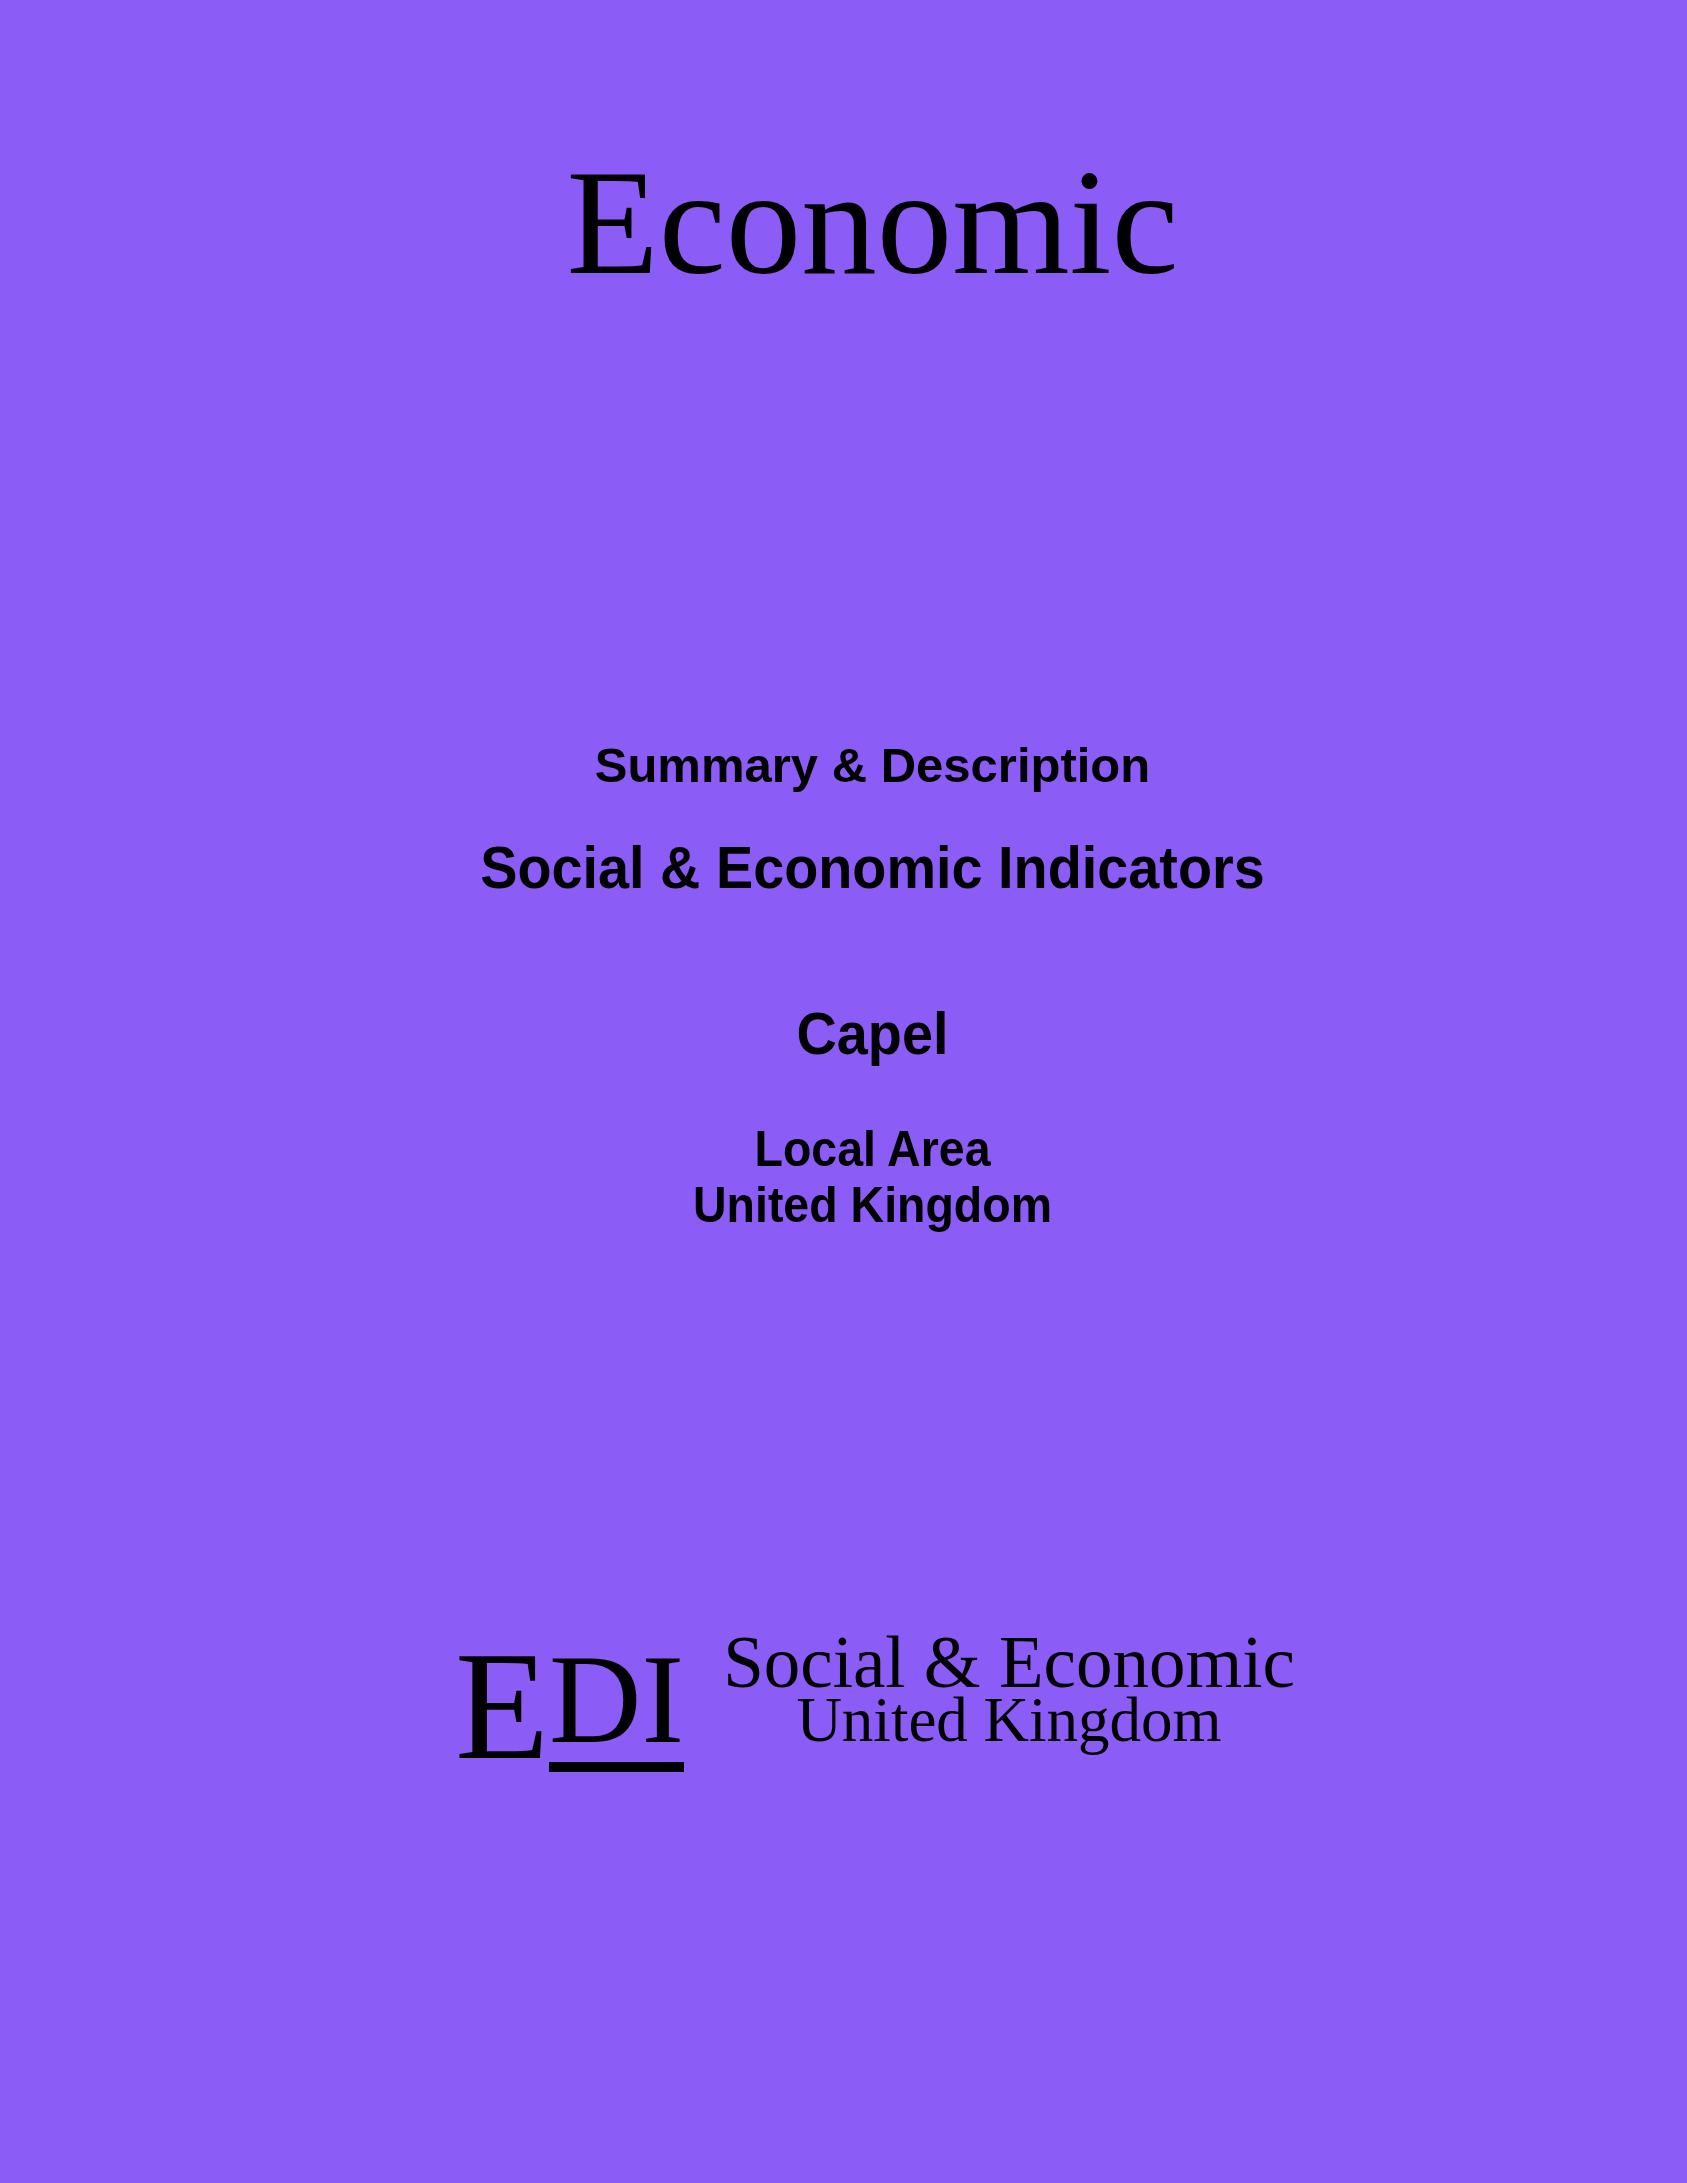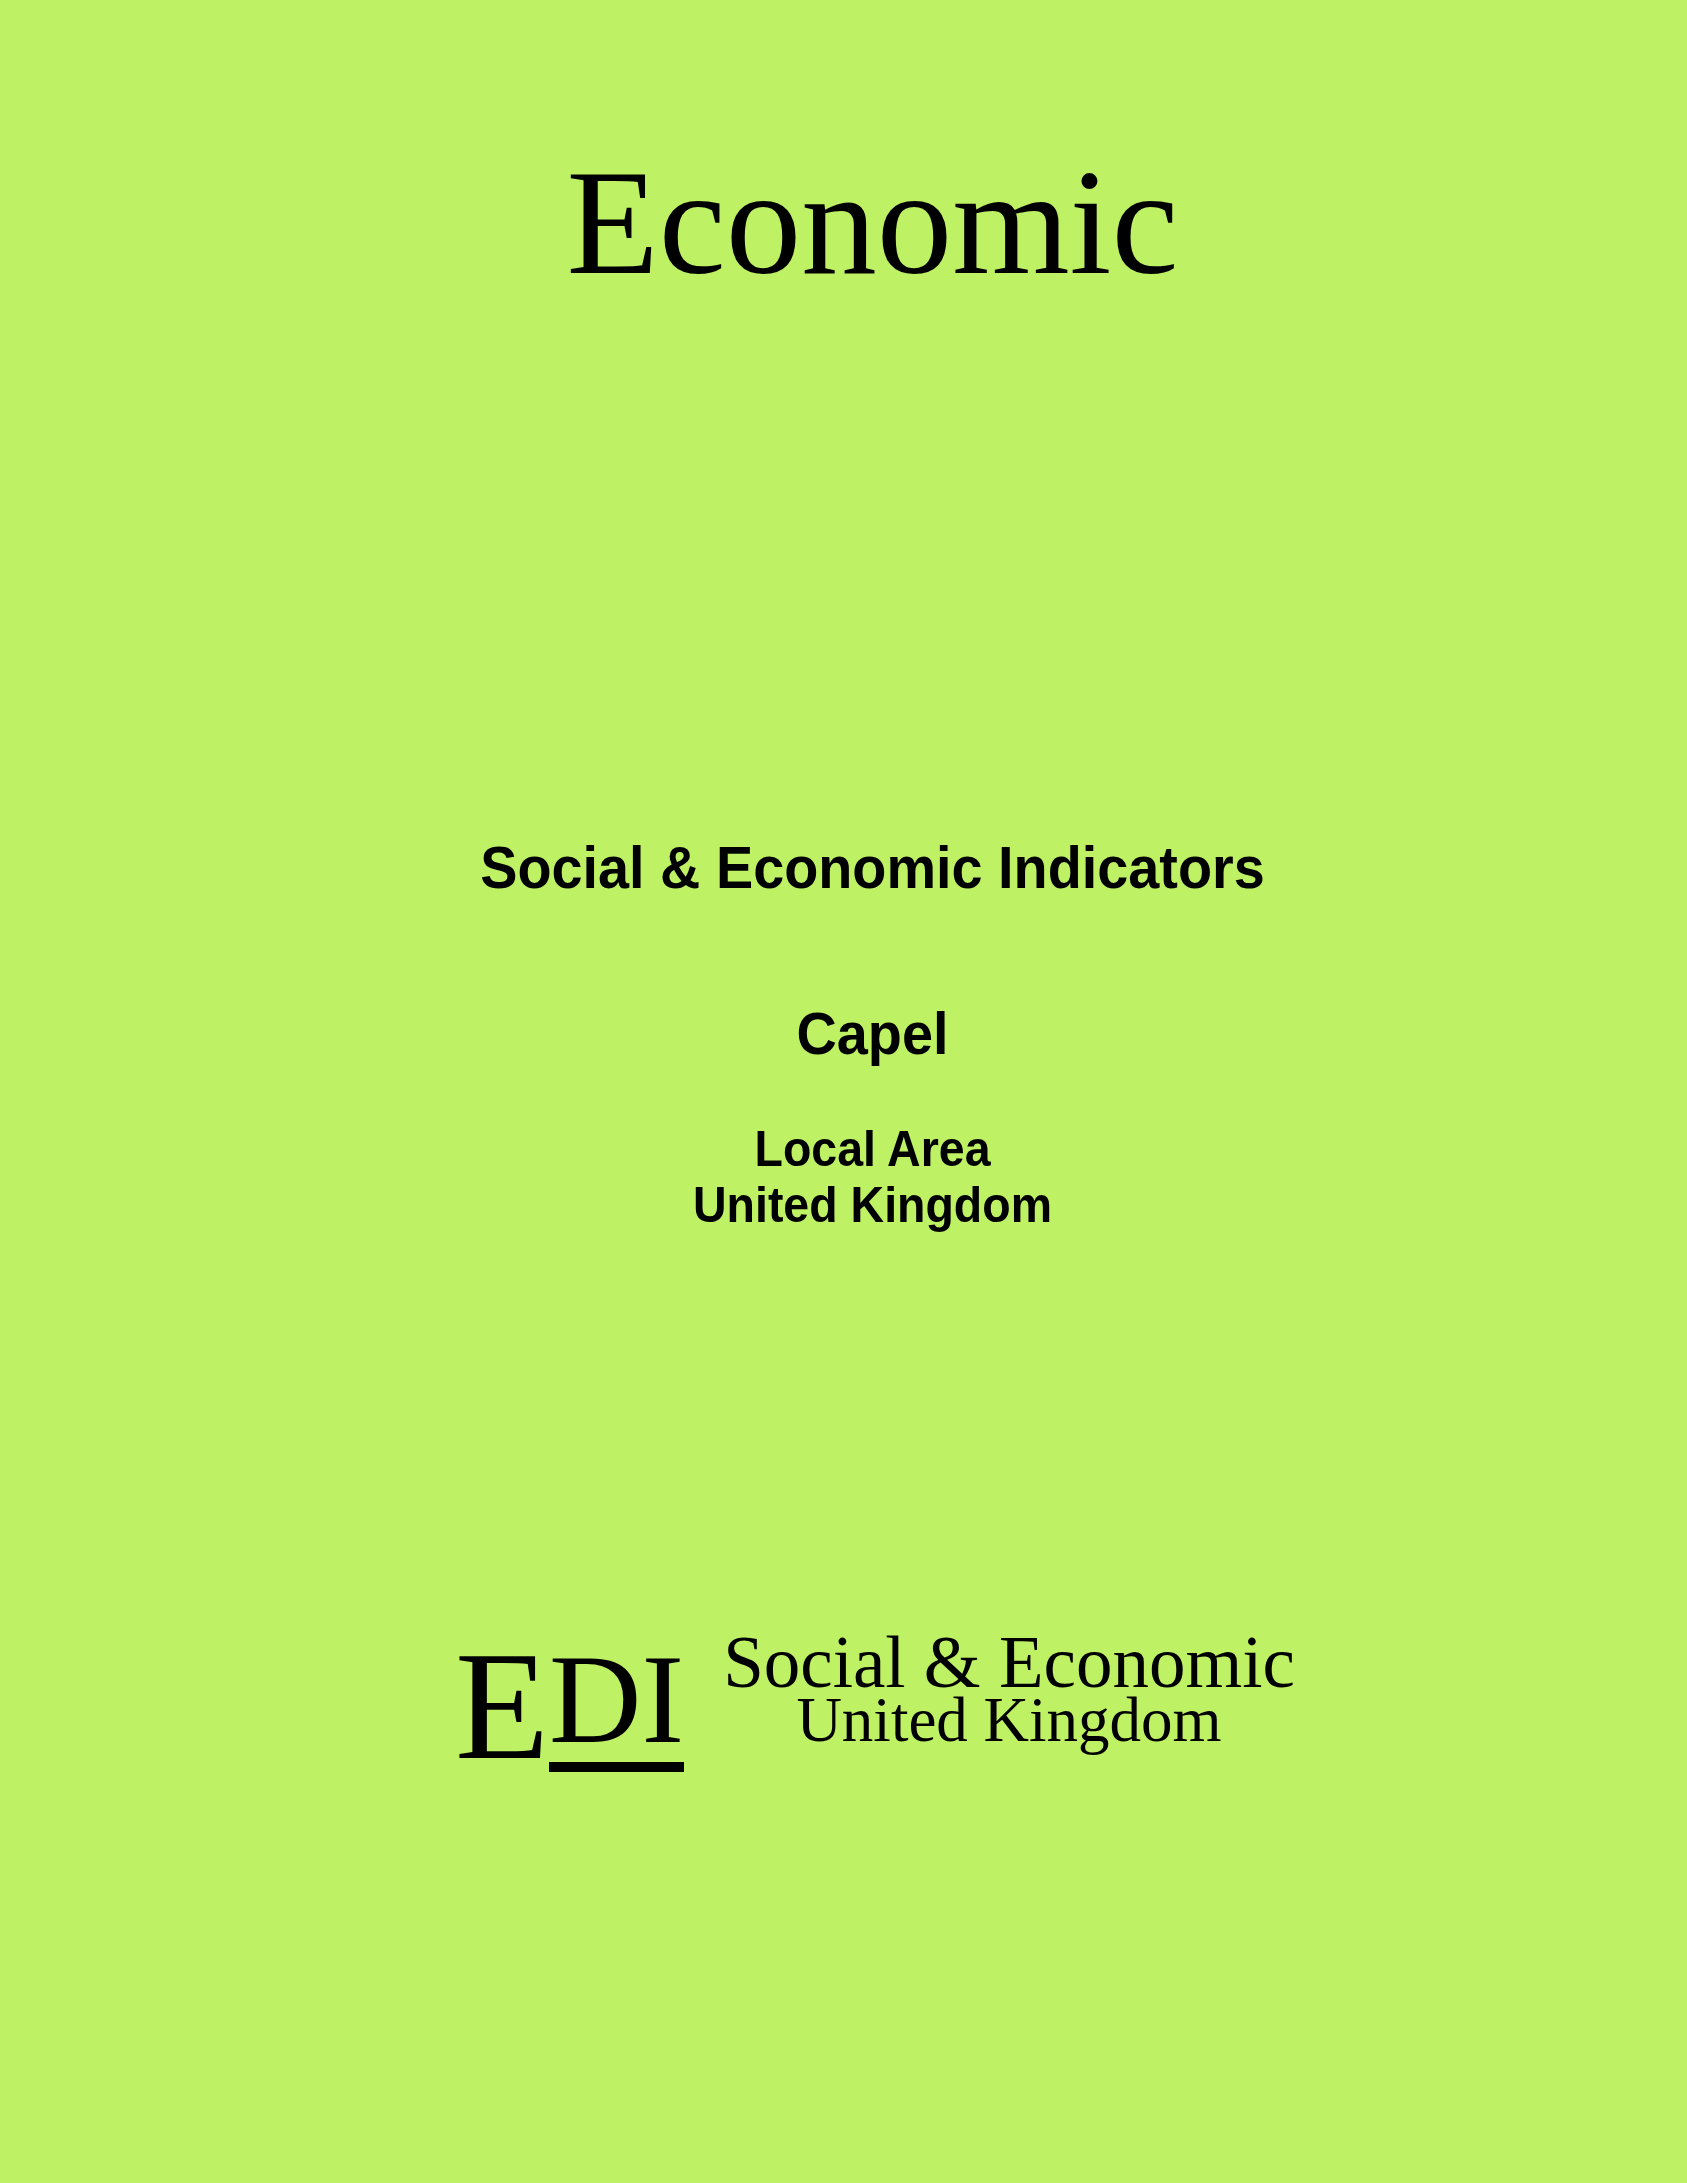--- a/index.html
+++ b/index.html
@@ -4,21 +4,21 @@
 <style>
   html, body {
     margin: 0;
     padding: 0;
     background: #ffffff;
   }
   .page {
     position: relative;
     width: 1687px;
     height: 2183px;
-    background: #bef264;
+    background: #8b5cf6;
     color: #000000;
     overflow: hidden;
   }
   
   .cline {
     position: absolute;
     left: 58px;
     right: 0;
     text-align: center;
     white-space: nowrap;
@@ -71,20 +71,21 @@
   .edi-tagline-1 { top: 1626px; font-size: 73px; }
   .edi-tagline-2 { top: 1689px; font-size: 63px; }
 </style>
 </head>
 <body>
 
 <div class="page">
 
   <div class="cline serif logo-line1">Economic</div>
 
+  <div class="cline sans subtitle">Summary &amp; Description</div>
   <div class="cline sans doc-title condensed">Social &amp; Economic Indicators</div>
   <div class="cline sans area-name condensed">Capel</div>
   <div class="cline sans locality condensed">
     <div>Local Area</div>
     <div>United Kingdom</div>
   </div>
 
   <div class="edi-mark serif">
     <span class="edi-e">E</span>
     <span class="edi-di">DI</span>

